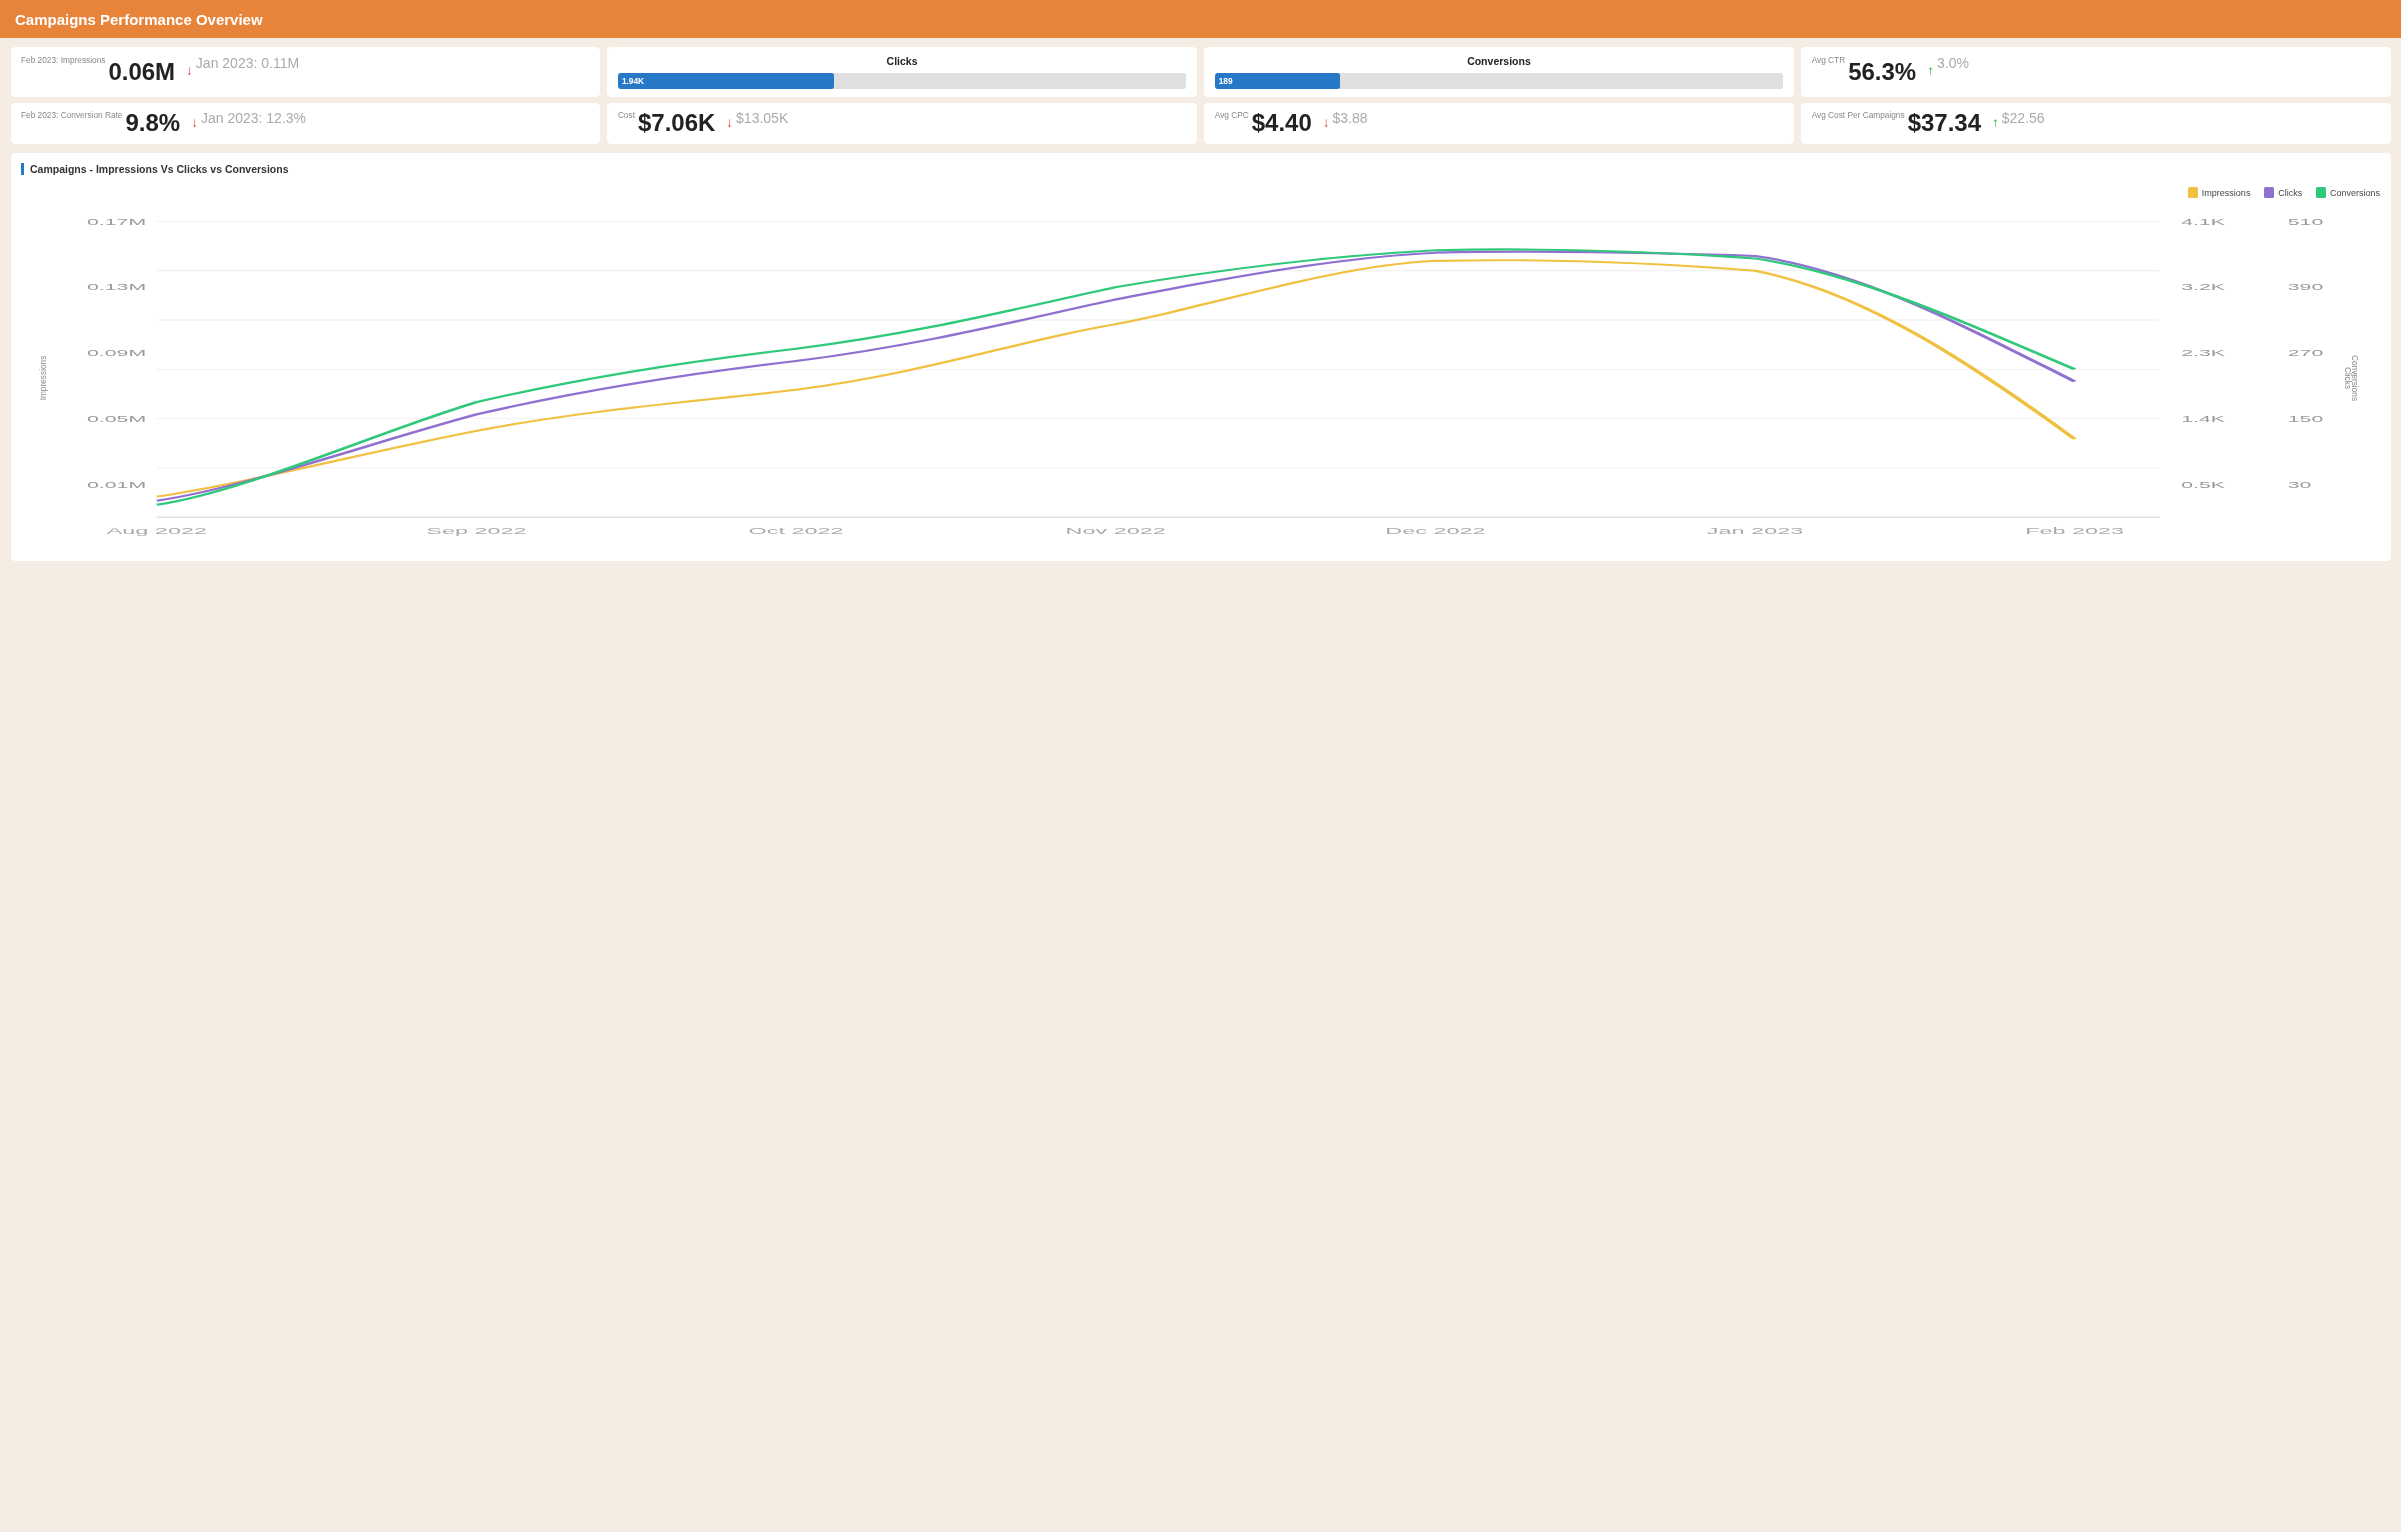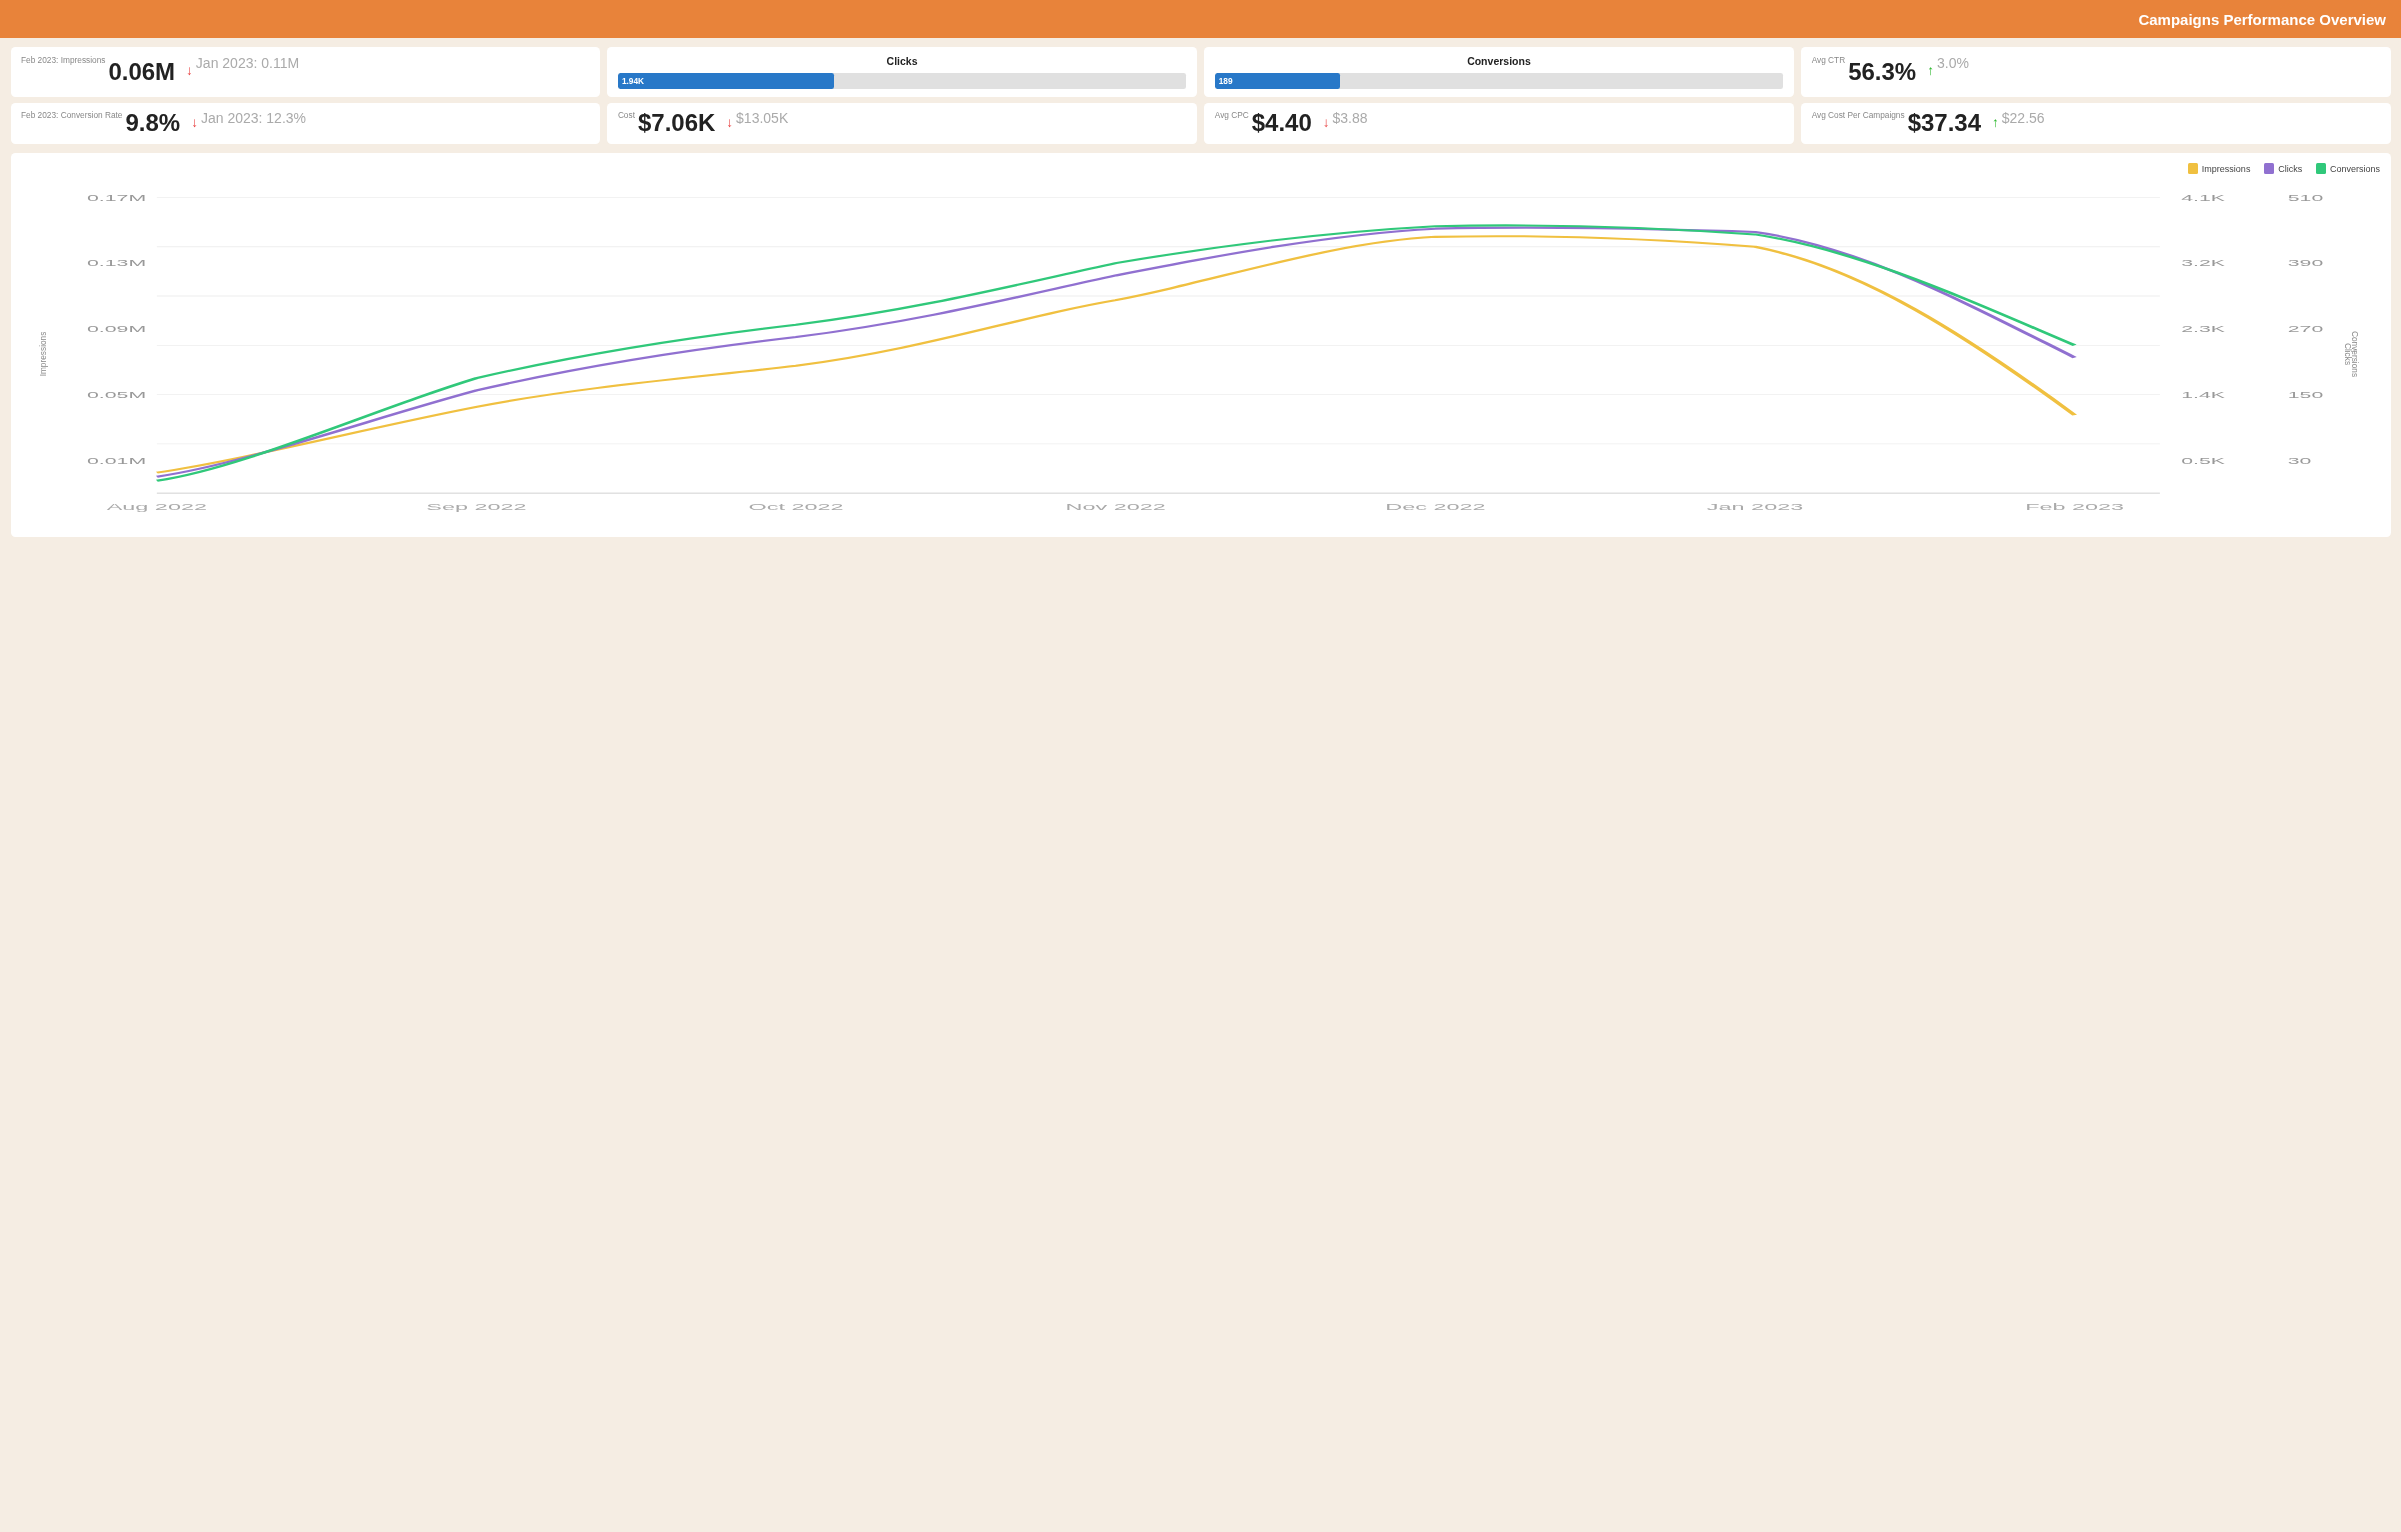--- a/index.html
+++ b/index.html
@@ -9,21 +9,21 @@
       min-height: 100vh;
       padding: 0;
     }
     .page-wrapper {
       background: #f5ede3;
       padding: 0;
     }
     .header-bar {
       background: #e8833a;
       color: white;
-      text-align: right;
+      text-align: left;
       padding: 10.5px 15px;
       font-size: 15px;
       font-weight: 600;
     }
     .metrics-row {
       display: flex;
       gap: 7.5px;
       padding: 9px 10.5px 4.5px 10.5px;
     }
     .metric-card {
@@ -210,20 +210,21 @@
       <span class="metric-label">Avg Cost Per Campaigns</span>
       <div class="metric-value">
         <span>$37.34</span>
         <span class="arrow-up">↑</span>
       </div>
       <span class="metric-sub">$22.56</span>
     </div>
   </div>
 
   <div class="chart-section">
+    <div class="chart-title">Campaigns - Impressions Vs Clicks vs Conversions</div>
 
     <div class="chart-legend">
       <div class="legend-item">
         <div class="legend-dot" style="background:#f0c040;"></div>
         <span>Impressions</span>
       </div>
       <div class="legend-item">
         <div class="legend-dot" style="background:#9070d0;"></div>
         <span>Clicks</span>
       </div>

